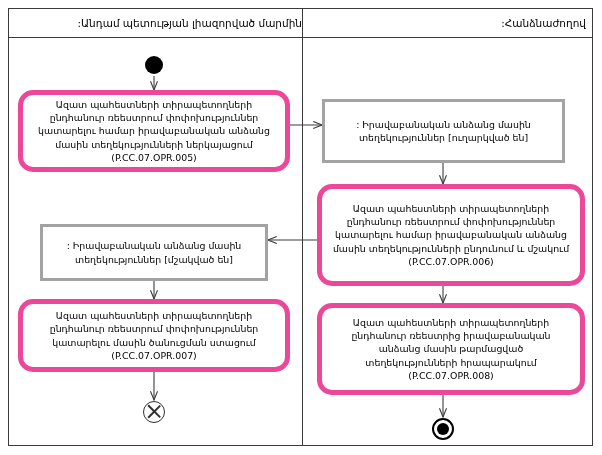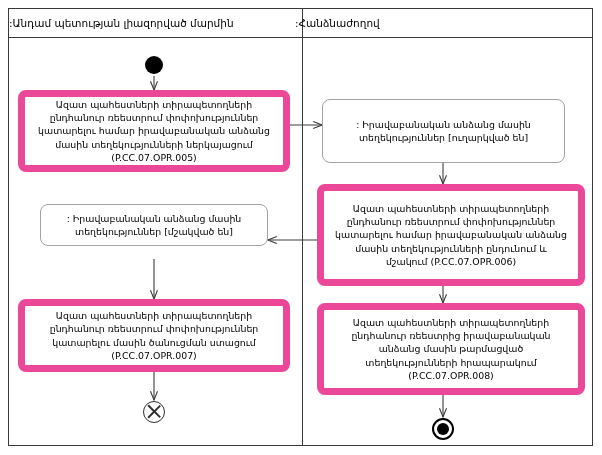--- a/index.html
+++ b/index.html
@@ -44,21 +44,21 @@
     top: 28px;
     width: 100%;
     height: 1px;
     background: #3a3a3a;
   }
   .lane-title {
     position: absolute;
     top: 0;
     height: 28px;
     line-height: 28px;
-    text-align: left;
+    text-align: right;
     font-size: 10.5px;
     color: #000000;
     white-space: nowrap;
     overflow: hidden;
   }
   .lane-title.left  { left: 0;     width: 293px; }
   .lane-title.right { left: 286px; width: 291px; }
 
   
   .node {
@@ -68,26 +68,26 @@
     color: #000000;
     font-size: 9.4px;
     line-height: 13.2px;
     text-align: center;
     display: flex;
     align-items: center;
     justify-content: center;
     padding: 4px 10px;
   }
   .action {
-    border: 7px solid #ec4899;
-    border-radius: 8px;
+    border: 5px solid #ec4899;
+    border-radius: 15px;
   }
   .object {
-    border: 1px solid #a3a3a3;
-    border-radius: 8px;
+    border: 3px solid #a3a3a3;
+    border-radius: 0;
   }
   .node .txt { display: block; width: 100%; }
 
   
   .initial-node {
     position: absolute;
     width: 18px;
     height: 18px;
     border-radius: 50%;
     background: #000000;
@@ -187,21 +187,21 @@
   </div>
 
   <div class="node object" style="left:322px; top:99px; width:243px; height:64px;">
     <span class="txt">: Իրավաբանական անձանց մասին տեղեկություններ [ուղարկված են]</span>
   </div>
 
   <div class="node action" style="left:317px; top:184px; width:268px; height:102px;">
     <span class="txt">Ազատ պահեստների տիրապետողների ընդհանուր ռեեստրում փոփոխություններ կատարելու համար իրավաբանական անձանց մասին տեղեկությունների ընդունում և մշակում (P.CC.07.OPR.006)</span>
   </div>
 
-  <div class="node object" style="left:40px; top:204px; width:228px; height:42px;">
+  <div class="node object" style="left:40px; top:224px; width:228px; height:57px;">
     <span class="txt">: Իրավաբանական անձանց մասին տեղեկություններ [մշակված են]</span>
   </div>
 
   <div class="node action" style="left:18px; top:299px; width:272px; height:73px;">
     <span class="txt">Ազատ պահեստների տիրապետողների ընդհանուր ռեեստրում փոփոխություններ կատարելու մասին ծանուցման ստացում (P.CC.07.OPR.007)</span>
   </div>
 
   <div class="node action" style="left:317px; top:303px; width:268px; height:92px;">
     <span class="txt">Ազատ պահեստների տիրապետողների ընդհանուր ռեեստրից իրավաբանական անձանց մասին թարմացված տեղեկությունների հրապարակում (P.CC.07.OPR.008)</span>
   </div>

